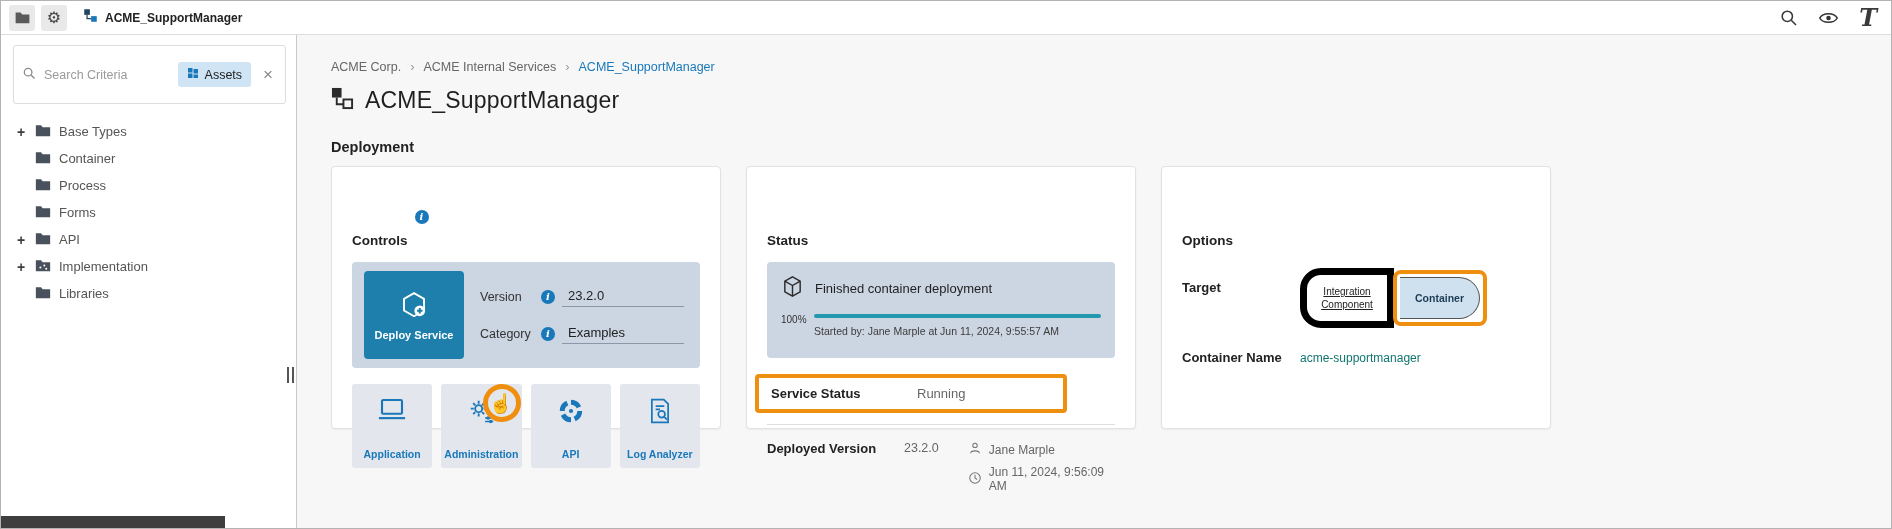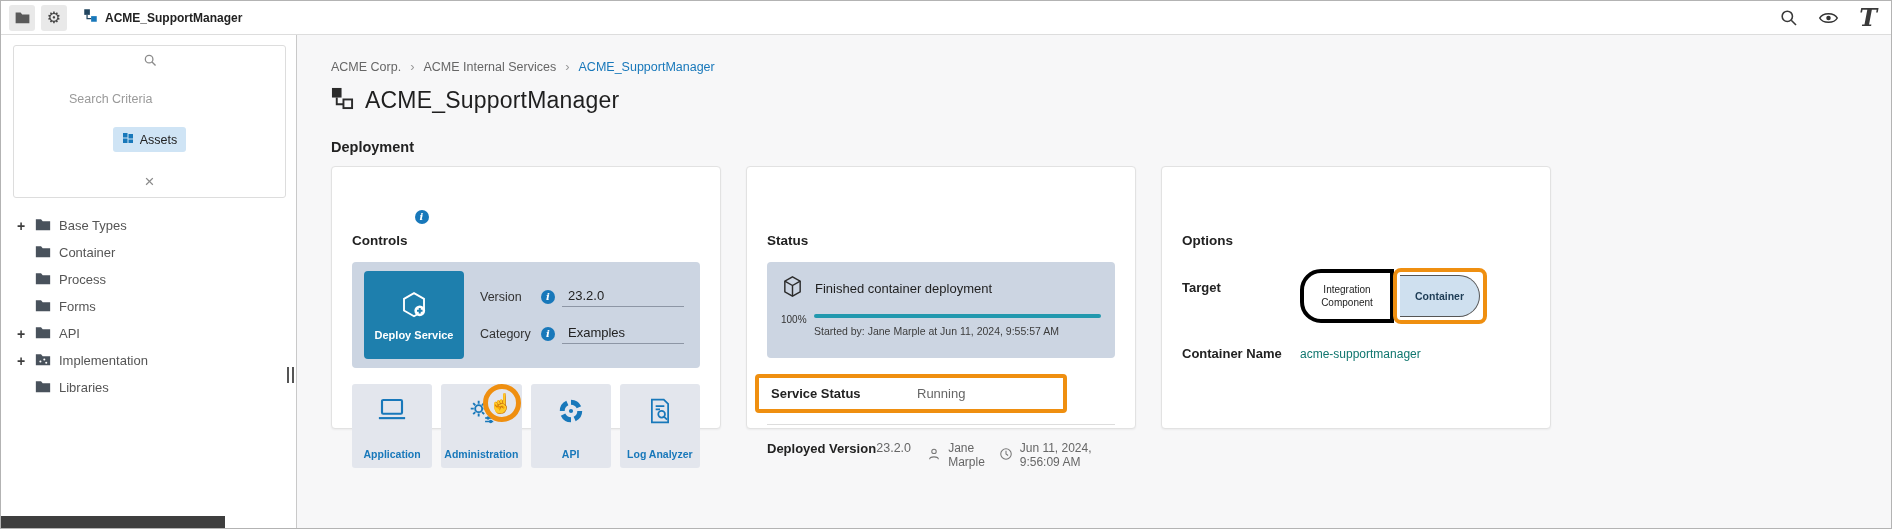--- a/index.html
+++ b/index.html
@@ -18,21 +18,21 @@
   .tab-title { font-size: 12px; font-weight: bold; color: #222; }
   .tb-right { display: flex; align-items: center; gap: 20px; }
   .tb-icon { display: flex; align-items: center; cursor: pointer; }
   .logo-t { font-family: "DejaVu Serif", serif; font-style: italic; font-weight: bold; font-size: 24px; color: #3a3a3a; line-height: 1; }
 
   
   .body { display: flex; height: 494px; }
 
   
   .sidebar { width: 296px; background: #fff; border-right: 1px solid #c9c9c9; position: relative; padding-top: 8px; flex-shrink: 0; }
-  .searchbox { margin: 2px 10px 0 12px; border: 1px solid #ddd; border-radius: 3px; display: flex; align-items: center; gap: 21px; padding: 7px 8px; flex-direction: column; }
+  .searchbox { margin: 2px 10px 0 12px; border: 1px solid #ddd; border-radius: 3px; display: flex; align-items: center; gap: 8px; padding: 16px 8px; }
   .searchbox input { border: none; outline: none; flex: 1; min-width: 0; font-size: 12.5px; font-family: "Liberation Sans", sans-serif; color: #333; }
   .searchbox input::placeholder { color: #9a9a9a; }
   .chip { display: flex; align-items: center; gap: 6px; background: #cfe4f5; border-radius: 3px; padding: 5px 9px; font-size: 12.5px; color: #222; cursor: pointer; flex-shrink: 0; }
   .clear-x { font-size: 17px; color: #8a8a8a; cursor: pointer; padding: 0 4px; line-height: 1; }
   .tree { list-style: none; padding: 14px 0 0 14px; }
   .tree-item { display: flex; align-items: center; gap: 8px; height: 27px; font-size: 13px; color: #555; cursor: pointer; }
   .expander { width: 12px; text-align: center; font-size: 14px; font-weight: bold; color: #3d3d3d; }
   .tree-item svg { flex-shrink: 0; }
   .resize-handle { position: absolute; right: 2px; top: 332px; height: 16px; display: flex; gap: 3px; cursor: col-resize; }
   .resize-handle i { display: block; width: 2px; height: 16px; background: #555; }
@@ -77,28 +77,28 @@
   .p-col { flex: 1; }
   .p-bar { height: 4px; background: #2198ae; border-radius: 2px; }
   .sp-started { font-size: 10.5px; color: #3c3c3c; margin-top: 7px; }
   .svc-row { margin-top: 16px; margin-left: -12px; width: 312px; border: 4px solid #ef8f10; border-radius: 4px; padding: 8px 12px; display: flex; align-items: center; }
   .svc-label { font-size: 13px; font-weight: bold; color: #222; width: 146px; }
   .svc-value { font-size: 13px; color: #666; }
   .divider { border: none; border-top: 1px solid #ddd; margin-top: 11px; }
   .dep-row { margin-top: 16px; display: flex; align-items: flex-start; }
   .dep-label { font-size: 13px; font-weight: bold; color: #222; width: 146px; }
   .dep-value { font-size: 12.5px; color: #666; width: 68px; }
-  .dep-meta { display: flex; flex-direction: row; gap: 7px; }
+  .dep-meta { display: flex; flex-direction: column; gap: 7px; }
   .meta-row { display: flex; align-items: center; gap: 7px; font-size: 12px; color: #666; }
 
   
   .opt-row { margin-top: 20px; display: flex; align-items: flex-start; }
   .opt-label { font-size: 13px; font-weight: bold; color: #222; width: 110px; padding-top: 12px; }
   .toggle { display: flex; align-items: center; margin-left: 8px; }
-  .seg1 { width: 94px; min-height: 42px; background: #fff; border: 4px solid #000000; border-radius: 21px 0 0 21px; display: flex; align-items: center; justify-content: center; text-align: center; font-size: 10px; line-height: 1.3; color: #222; padding: 10px 8px; cursor: pointer; }
+  .seg1 { width: 94px; min-height: 42px; background: #fff; border: 7px solid #000000; border-radius: 21px 0 0 21px; display: flex; align-items: center; justify-content: center; text-align: center; font-size: 10px; line-height: 1.3; color: #222; padding: 10px 8px; cursor: pointer; text-decoration: underline; }
   .annot-wrap { border: 4px solid #ef8f10; border-radius: 8px; padding: 3px; margin-left: -1px; }
   .seg2 { width: 80px; height: 42px; background: #cfe0ef; border: 1px solid #555; border-left: none; border-radius: 0 21px 21px 0; display: flex; align-items: center; justify-content: center; font-size: 10.5px; font-weight: bold; color: #1d3c55; cursor: pointer; }
   .name-row { margin-top: 22px; display: flex; align-items: center; }
   .name-label { font-size: 13px; font-weight: bold; color: #222; width: 118px; }
   .name-value { font-size: 12px; color: #0f766e; }
 </style>
 </head>
 <body>
 
 <div class="app">

